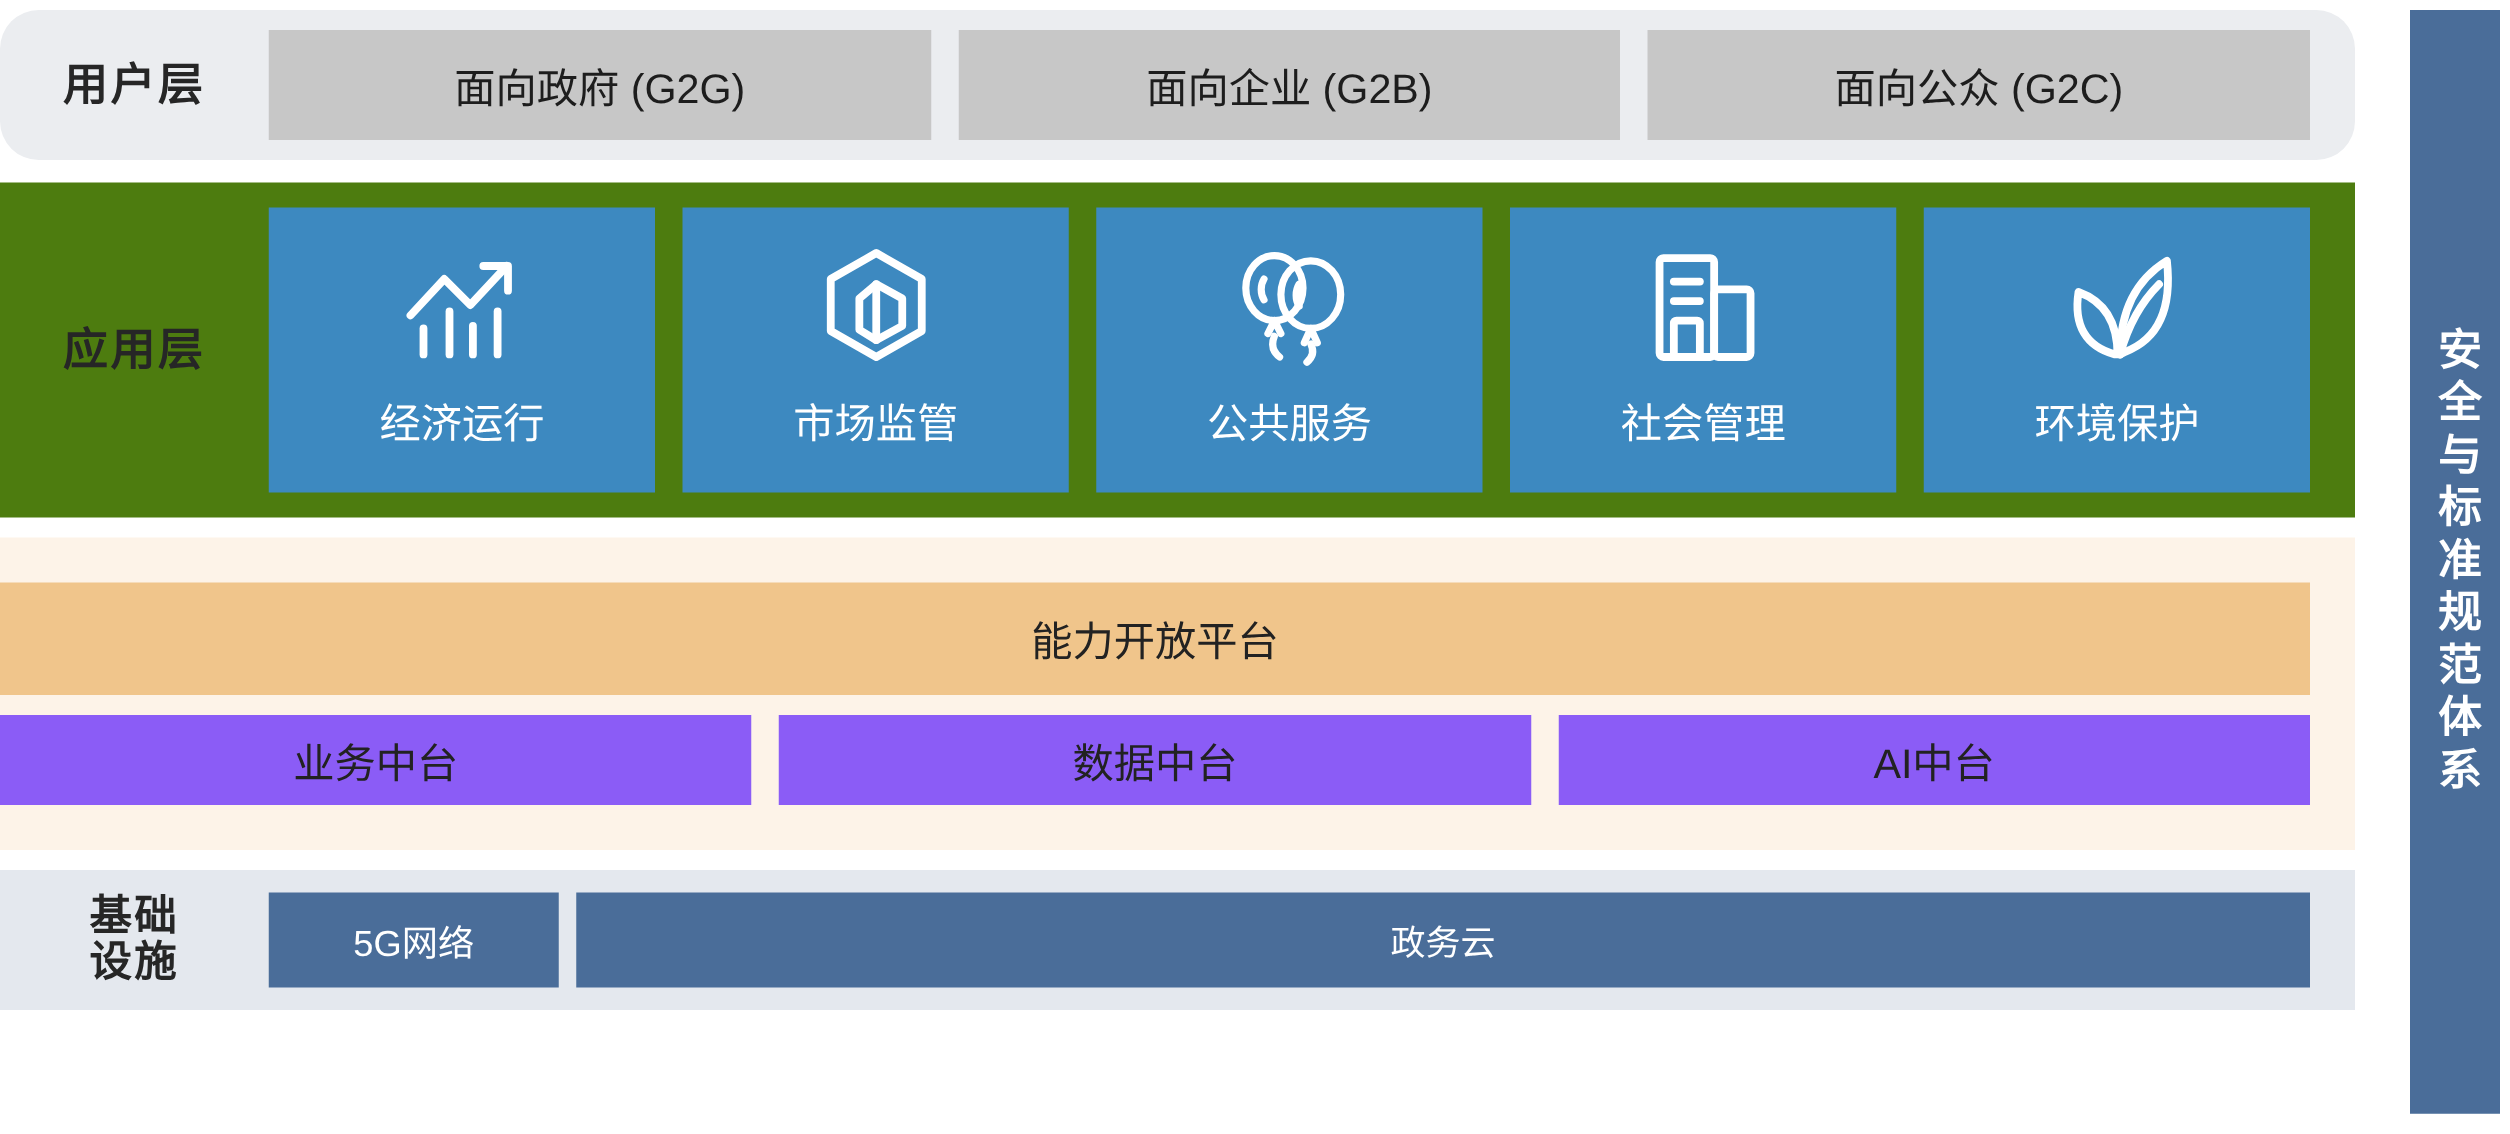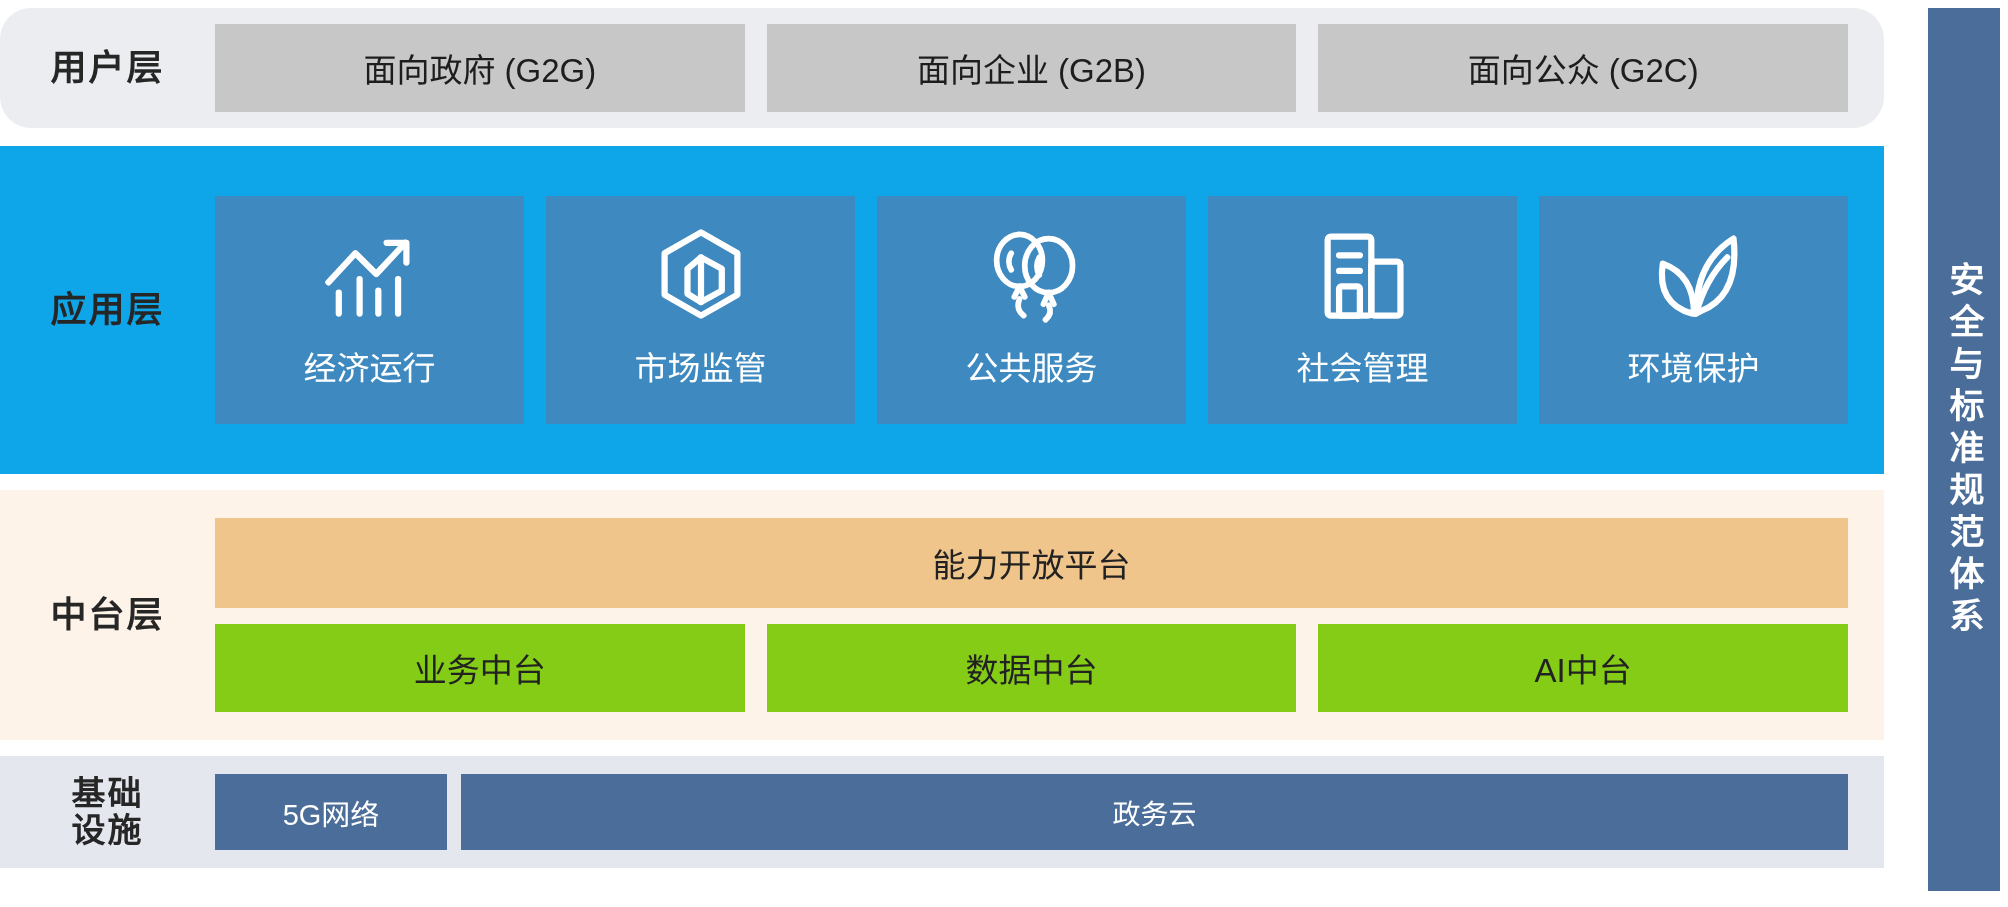--- a/index.html
+++ b/index.html
@@ -67,22 +67,22 @@
     align-items: center;
     justify-content: center;
     font-size: 33px;
     color: #1d1d1d;
     height: 88px;
     align-self: center;
   }
 
   
   .layer-app {
-    height: 328px;
-    background: #0ea5e9;
+    height: 268px;
+    background: #4d7c0f;
     margin-top: 18px;
   }
   .layer-app .layer-label { font-size: 36px; }
   .layer-app .layer-body { gap: 22px; padding-right: 36px; }
   .app-card {
     flex: 1 1 0;
     background: #3d89c0;
     height: 228px;
     align-self: center;
     display: flex;
@@ -127,22 +127,22 @@
     font-size: 33px;
     color: #222222;
   }
   .mid-row {
     display: flex;
     flex-direction: row;
     gap: 22px;
   }
   .mid-box {
     flex: 1 1 0;
-    background: #84cc16;
-    height: 88px;
+    background: #8b5cf6;
+    height: 72px;
     display: flex;
     align-items: center;
     justify-content: center;
     font-size: 33px;
     color: #222222;
   }
 
   
   .layer-infra {
     height: 112px;
@@ -277,21 +277,20 @@
               <path d="M52 88 C58 66 68 48 82 34"></path>
             </svg>
           </span>
           <span class="app-card-label">环境保护</span>
         </div>
 
       </div>
     </div>
 
     <div class="layer layer-mid">
-      <div class="layer-label">中台层</div>
       <div class="layer-body">
         <div class="mid-wide">
           <span>能力开放平台</span>
         </div>
         <div class="mid-row">
           <div class="mid-box">
             <span>业务中台</span>
           </div>
           <div class="mid-box">
             <span>数据中台</span>

